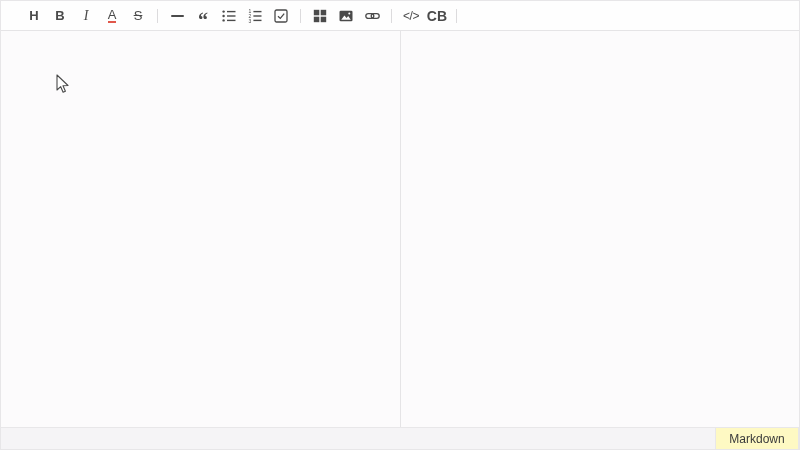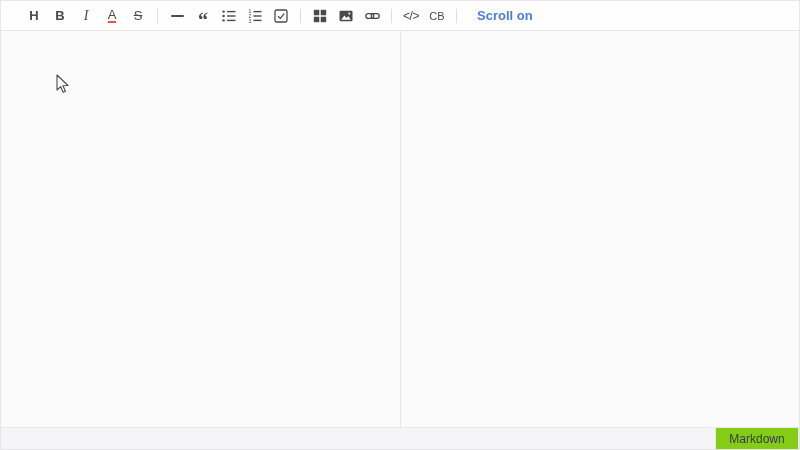--- a/index.html
+++ b/index.html
@@ -36,21 +36,21 @@
   .g-b { font-weight: 700; }
   .g-i { font-family: "Liberation Serif", serif; font-style: italic; font-size: 14px; }
   .g-a { border-bottom: 2px solid #e0574a; line-height: 12px; padding-bottom: 0px; }
   .g-s { text-decoration: line-through; }
   .g-quote {
     font-family: "Liberation Serif", serif; font-weight: 700; font-size: 20px;
     transform: translateY(5px); display: inline-block;
   }
   .g-hr { width: 13px; height: 2px; background: #4a4a4a; border-radius: 1px; display: inline-block; }
   .g-code { font-size: 12px; letter-spacing: -0.5px; }
-  .g-cb { font-size: 11px; font-weight: 400; letter-spacing: 0.2px; }
+  .g-cb { font-size: 14px; font-weight: 700; letter-spacing: 0.2px; }
   .tb-icon svg { display: block; }
   .scroll-toggle {
     margin-left: 8px;
     border: none; background: transparent; cursor: pointer;
     color: #4b7dd2; font-size: 13px; font-weight: 600;
     font-family: "Liberation Sans", sans-serif;
     height: 30px; padding: 0 6px;
   }
 
   
@@ -69,21 +69,21 @@
     background: #f5f4f6;
     border-top: 1px solid #e8e7e9;
     display: flex; justify-content: flex-end; align-items: stretch;
   }
   .mode-tab {
     border: none; cursor: pointer; padding: 0;
     font-family: "Liberation Sans", sans-serif; font-size: 12px;
     display: flex; align-items: center; justify-content: center;
   }
   .mode-tab.active {
-    width: 84px; background: #84cc16; color: #3a3a3a;
+    width: 84px; background: #fef9c3; color: #3a3a3a;
     border-left: 1px solid #e8e7e9; border-right: 1px solid #e8e7e9;
   }
   .mode-tab.inactive {
     width: 87px; background: #e9e8ea; color: #a9a9ad;
   }
 </style>
 </head>
 <body>
 
 <div class="frame">
@@ -185,21 +185,20 @@
 
     <button class="tb-btn">
         <span class="g-code">&lt;/&gt;</span>
       </button>
     <button class="tb-btn">
         <span class="g-cb">CB</span>
       </button>
 
     <span class="tb-sep"></span>
 
-    <button class="scroll-toggle">Scroll on</button>
   </div>
 
   <div class="main">
     <div class="pane-md">
       <span class="mouse-cursor">
         <svg width="15" height="21" viewBox="0 0 15 21">
           <path d="M1 1 L1 16 L4.7 12.7 L7.1 18.3 L9.4 17.3 L7 11.8 L12 11.5 Z" fill="#ffffff" stroke="#4a4a4a" stroke-width="1.1" stroke-linejoin="round"></path>
         </svg>
       </span>
       <span></span>

